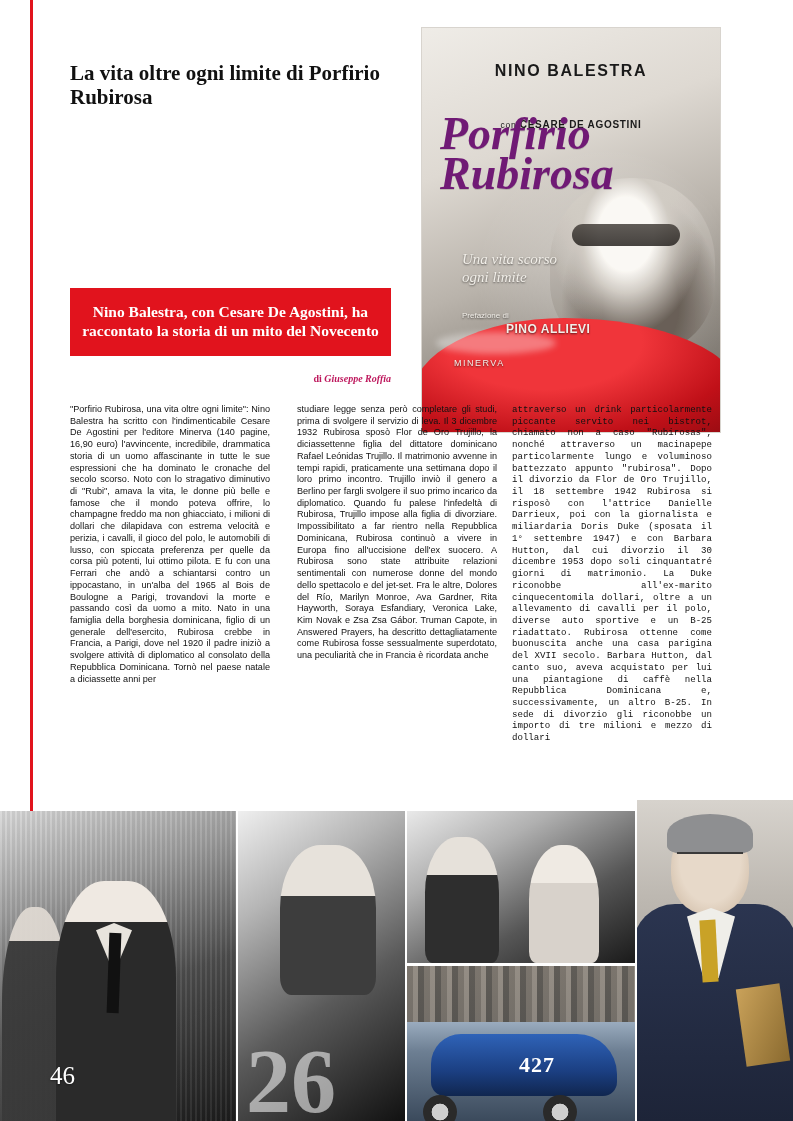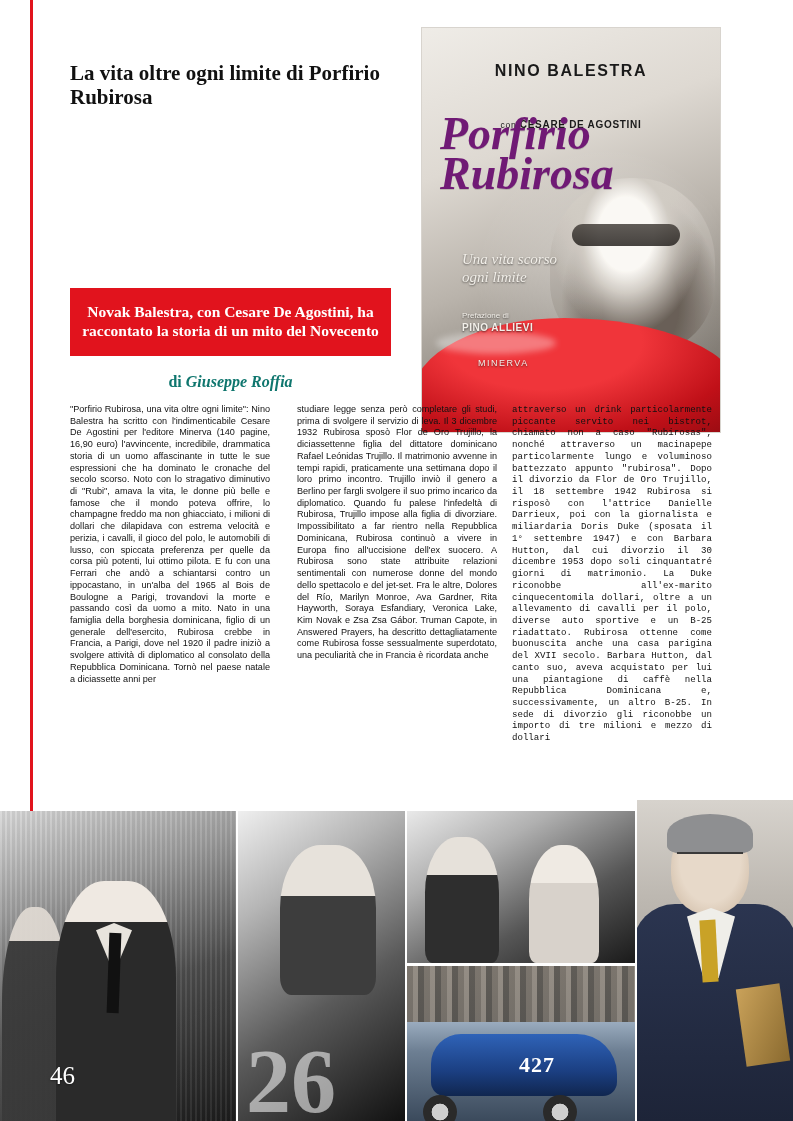--- a/index.html
+++ b/index.html
@@ -41,23 +41,23 @@
     position:absolute;left:70px;top:288px;width:321px;height:68px;
     background:#e1131d;color:#fff;
     font-family:"Liberation Serif", serif;
     font-weight:bold;font-size:15.5px;line-height:1.22;
     text-align:center;
     display:flex;align-items:center;justify-content:center;
     padding:0 8px;box-sizing:border-box;
   }
   .byline{
     position:absolute;left:70px;top:373px;width:321px;
-    text-align:center;
-    font-family:"Liberation Serif", serif;
-    font-weight:bold;font-size:16px;color:#0f766e;
+    text-align:right;
+    font-family:"Liberation Serif", serif;
+    font-weight:bold;font-size:10px;color:#be185d;
   }
   .byline .ital{font-style:italic;}
 
   
   .cover{
     position:absolute;left:422px;top:28px;width:298px;height:404px;
     background:#e8e4de;overflow:hidden;
     box-shadow:0 0 0 1px #d8d4ce;
   }
   .cover-photo{
@@ -114,23 +114,23 @@
     position:absolute;left:40px;top:222px;
     font-family:"Liberation Serif", serif;
     font-style:italic;font-size:15px;line-height:1.2;color:#f2efe9;
     text-shadow:0 1px 2px rgba(0,0,0,.55);
   }
   .cover-pref{
     position:absolute;left:40px;top:282px;
     font-size:8px;line-height:1.4;color:#f2efe9;
     text-shadow:0 1px 2px rgba(0,0,0,.6);
   }
-  .cover-pref b{font-size:10px;letter-spacing:.5px;}
+  .cover-pref b{font-size:12px;letter-spacing:.5px;margin-left:44px;}
   .cover-pub{
-    position:absolute;left:56px;top:330px;
+    position:absolute;left:32px;top:330px;
     font-size:9px;letter-spacing:1.5px;color:#f2efe9;
     text-shadow:0 1px 2px rgba(0,0,0,.6);
   }
 
   
   .cols{
     position:absolute;left:70px;top:404px;width:650px;height:380px;
   }
   .col{
     position:absolute;top:0;width:200px;
@@ -270,21 +270,21 @@
 </head>
 <body>
 
 <div class="page">
 
   <div class="edge-rule"></div>
 
   <div class="kicker">La vita oltre ogni limite di Porfirio Rubirosa</div>
 
 
-  <div class="summary">Novak Balestra, con Cesare De Agostini, ha raccontato la storia di un mito del Novecento</div>
+  <div class="summary">Nino Balestra, con Cesare De Agostini, ha raccontato la storia di un mito del Novecento</div>
 
   <div class="byline">
     <span>di </span><span class="ital">Giuseppe Roffia</span>
   </div>
 
   <div class="cover">
     <div class="cover-photo"></div>
     <div class="cover-driver"></div>
     <div class="cover-goggle"></div>
     <div class="cover-car"></div>

